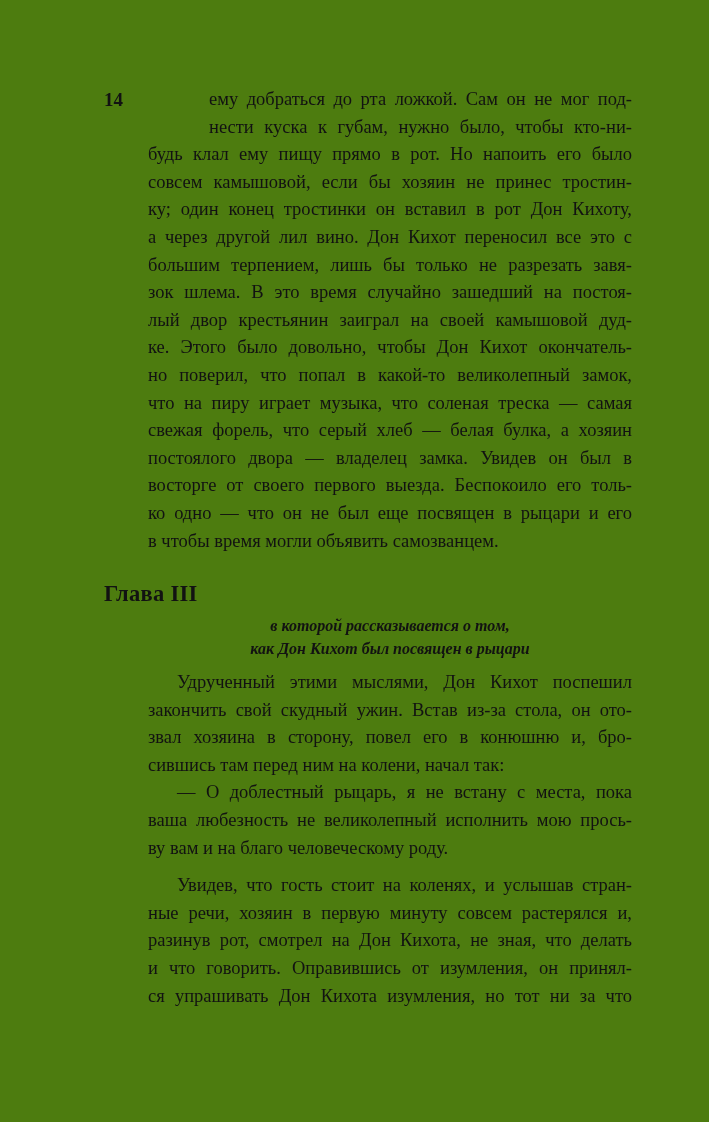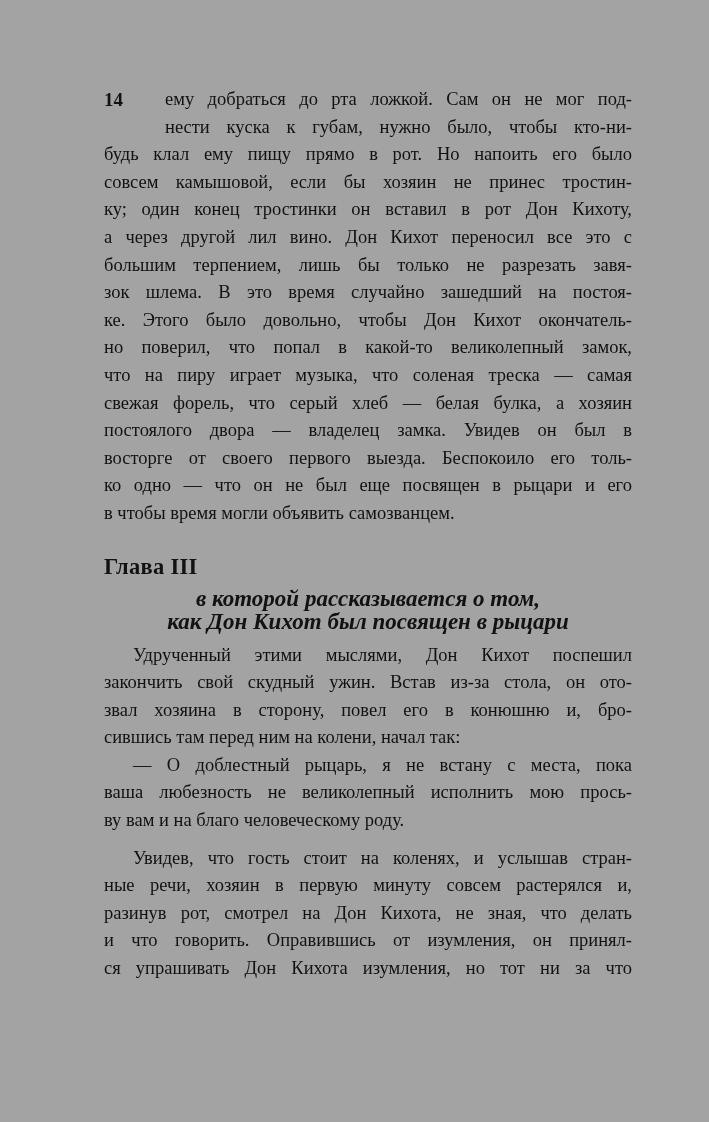--- a/index.html
+++ b/index.html
@@ -6,21 +6,21 @@
   html, body { width: 709px; height: 1122px; }
   body {
     background: #ffffff;
     font-family: "Liberation Serif", "DejaVu Serif", serif;
     color: #121212;
   }
   .page {
     position: relative;
     width: 709px;
     height: 1122px;
-    background: #a3a3a3;
+    background: #4d7c0f;
     overflow: hidden;
   }
   .page-number {
     position: absolute;
     left: 104px;
     top: 86px;
     font-size: 19px;
     font-weight: bold;
     line-height: 27.6px;
   }
@@ -29,20 +29,21 @@
     left: 104px;
     top: 86px;
     width: 528px;
     font-size: 18.5px;
   }
   .line {
     line-height: 27.6px;
     text-align: justify;
     text-align-last: justify;
     white-space: normal;
+    margin-left: 44px;
   }
   .line.line-last {
     text-align-last: left;
   }
   .line.hang { padding-left: 61px; }
   .line.para-indent { padding-left: 29px; }
 
   .chapter-title {
     font-size: 22.5px;
     font-weight: bold;
@@ -50,21 +51,21 @@
     margin-top: 24px;
     margin-bottom: 5px;
     letter-spacing: 0.3px;
   }
   .chapter-subtitle { margin-bottom: 9px; }
   .chapter-subtitle .line {
     text-align: center;
     text-align-last: center;
     font-style: italic;
     font-weight: bold;
-    font-size: 23px;
+    font-size: 16px;
     line-height: 23px;
   }
   .paragraph.gap-before { margin-top: 10px; }
 </style>
 </head>
 <body>
 
 <div class="page">
   <span class="page-number">14</span>
 
@@ -72,20 +73,21 @@
 
     <div class="paragraph intro">
         <div class="line hang">ему добраться до рта ложкой. Сам он не мог под-</div>
         <div class="line hang">нести куска к губам, нужно было, чтобы кто-ни-</div>
         <div class="line">будь клал ему пищу прямо в рот. Но напоить его было</div>
         <div class="line">совсем камышовой, если бы хозяин не принес тростин-</div>
         <div class="line">ку; один конец тростинки он вставил в рот Дон Кихоту,</div>
         <div class="line">а через другой лил вино. Дон Кихот переносил все это с</div>
         <div class="line">большим терпением, лишь бы только не разрезать завя-</div>
         <div class="line">зок шлема. В это время случайно зашедший на постоя-</div>
+        <div class="line">лый двор крестьянин заиграл на своей камышовой дуд-</div>
         <div class="line">ке. Этого было довольно, чтобы Дон Кихот окончатель-</div>
         <div class="line">но поверил, что попал в какой-то великолепный замок,</div>
         <div class="line">что на пиру играет музыка, что соленая треска — самая</div>
         <div class="line">свежая форель, что серый хлеб — белая булка, а хозяин</div>
         <div class="line">постоялого двора — владелец замка. Увидев он был в</div>
         <div class="line">восторге от своего первого выезда. Беспокоило его толь-</div>
         <div class="line">ко одно — что он не был еще посвящен в рыцари и его</div>
         <div class="line line-last">в чтобы время могли объявить самозванцем.</div>
       </div>
 

